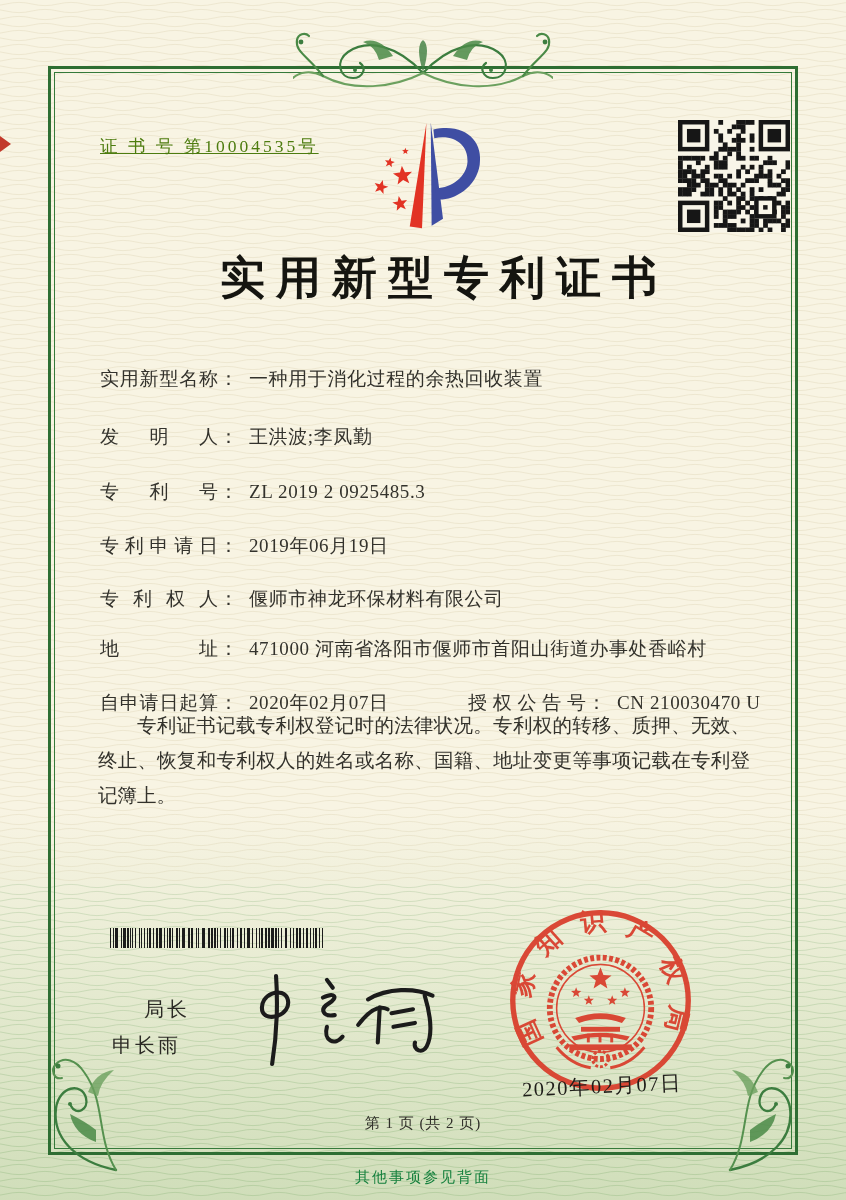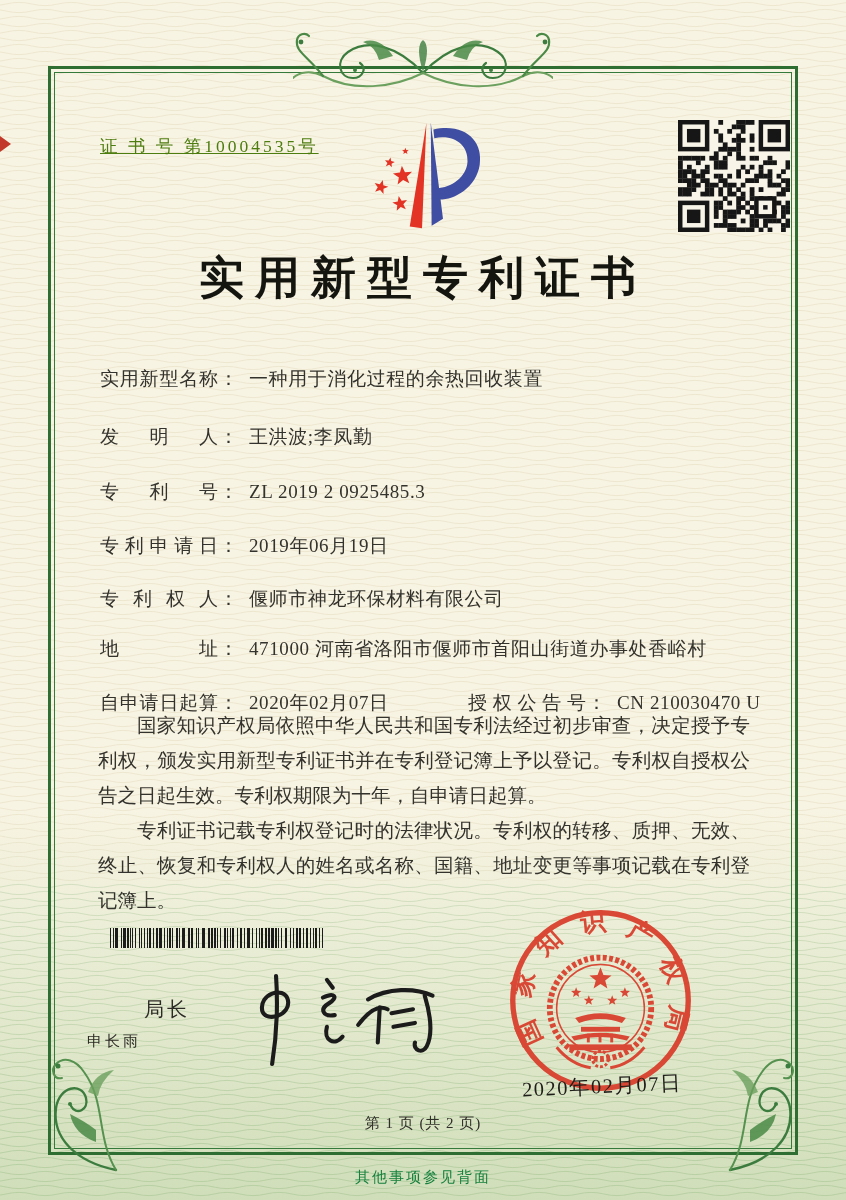--- a/index.html
+++ b/index.html
@@ -6,29 +6,29 @@
   body{width:846px;height:1200px;position:relative;overflow:hidden;
        background:#f8f4e3;font-family:"Liberation Serif","DejaVu Serif",serif;color:#2b2a25;}
   .abs{position:absolute;}
   #waves-svg{position:absolute;left:0;top:0;z-index:0;}
   .tint{position:absolute;left:0;top:810px;width:846px;height:390px;z-index:0;
         background:linear-gradient(180deg, rgba(205,222,184,0) 0%, rgba(205,222,184,.38) 40%, rgba(183,208,160,.62) 100%);}
   .frame{position:absolute;left:48px;top:66px;width:750px;height:1089px;border:3px solid #2e6e33;box-sizing:border-box;z-index:1;}
   .frame-inner{position:absolute;inset:3px;border:1px solid #357a3a;}
   .centerline{position:absolute;left:48px;width:750px;text-align:center;z-index:3;}
   .cert-no{left:100px;top:134px;font-size:17.5px;letter-spacing:3px;z-index:3;color:#4d7c0f;text-decoration:underline;}
-  .title{top:248px;font-size:45px;font-weight:700;letter-spacing:11px;color:#151510;}
+  .title{top:248px;font-size:45px;font-weight:700;letter-spacing:11px;color:#151510;padding-left:21px;}
   .row{left:100px;font-size:19px;z-index:3;white-space:nowrap;color:#33322c;}
   .flabel{display:inline-block;width:118px;text-align:justify;text-align-last:justify;-moz-text-align-last:justify;vertical-align:bottom;font-family:Liberation Mono, monospace;}
   .fcolon{margin-left:1px;}
   .fvalue{margin-left:11px;letter-spacing:.6px;}
   .body-text{left:98px;top:708px;width:652px;font-size:19.5px;line-height:1.8;z-index:3;color:#33322c;}
   .body-text p{margin:0;text-indent:2em;text-align:justify;}
   .sig-title{left:100px;top:996px;font-size:20px;letter-spacing:3px;z-index:3;margin-left:44px;}
-  .sig-name{left:87px;top:1032px;font-size:15px;letter-spacing:3px;z-index:3;}
+  .sig-name{left:112px;top:1032px;font-size:20px;letter-spacing:3px;z-index:3;}
   .seal-date{left:522px;top:1072px;font-size:20.5px;letter-spacing:1.5px;z-index:5;color:#1f1e1a;transform:rotate(-2.5deg);}
   .page-footer{top:1114px;font-size:15px;letter-spacing:1px;color:#2f2e28;}
   .back-note{top:1168px;font-size:15px;letter-spacing:2px;color:#15803d;}
   .logo{left:345px;top:108px;z-index:3;}
   .qr{left:678px;top:120px;z-index:3;}
   .barcode{left:110px;top:928px;z-index:3;}
   .signature{left:233px;top:966px;z-index:3;}
   .seal{left:503px;top:903px;z-index:4;}
   .orn-top{left:293px;top:26px;z-index:2;}
   .orn-bl{left:26px;top:1042px;z-index:2;}
@@ -516,21 +516,20 @@
   <span class="flabel">地址</span><span class="fcolon">：</span><span class="fvalue">471000 河南省洛阳市偃师市首阳山街道办事处香峪村</span>
 </div>
 <div class="abs row" style="top:690px">
   <span class="flabel">自申请日起算</span><span class="fcolon">：</span><span class="fvalue">2020年02月07日</span>
 </div>
 <div class="abs row" style="top:690px;left:468px">
   <span class="flabel">授权公告号</span><span class="fcolon">：</span><span class="fvalue">CN 210030470 U</span>
 </div>
 
 <div class="abs body-text">
-  <p>国家知识产权局依照中华人民共和国专利法经过初步审查，决定授予专利权，颁发实用新型专利证书并在专利登记簿上予以登记。专利权自授权公告之日起生效。专利权期限为十年，自申请日起算。</p>
   <p>专利证书记载专利权登记时的法律状况。专利权的转移、质押、无效、终止、恢复和专利权人的姓名或名称、国籍、地址变更等事项记载在专利登记簿上。</p>
 </div>
 
 <svg class="abs barcode" width="215" height="20" viewBox="0 0 215 20" id="barcode-svg">
     <rect x="0" y="0" width="1" height="20" fill="#1c1c1c"></rect>
     <rect x="3" y="0" width="1" height="20" fill="#1c1c1c"></rect>
     <rect x="5" y="0" width="3" height="20" fill="#1c1c1c"></rect>
     <rect x="11" y="0" width="1" height="20" fill="#1c1c1c"></rect>
     <rect x="13" y="0" width="3" height="20" fill="#1c1c1c"></rect>
     <rect x="17" y="0" width="2" height="20" fill="#1c1c1c"></rect>

